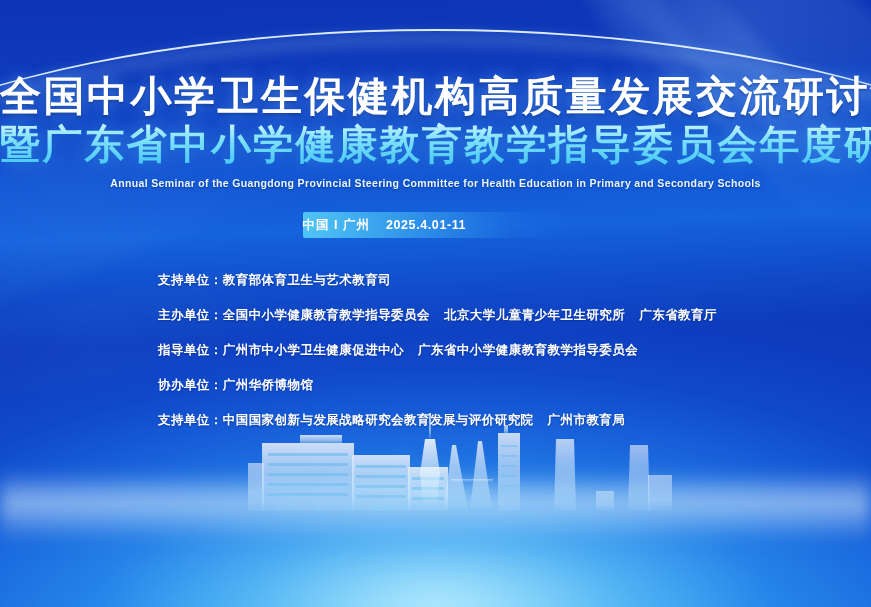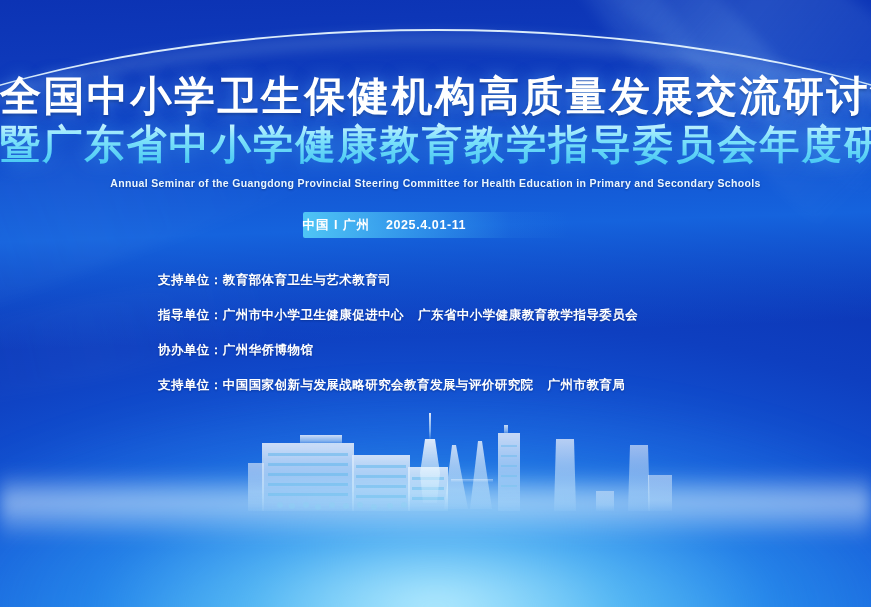--- a/index.html
+++ b/index.html
@@ -224,20 +224,28 @@
 
     <div class="orgs">
 
       <div class="org-row">
         <span class="org-label">支持单位：</span>
         <span class="org-values">
           <span>教育部体育卫生与艺术教育司</span>
         </span>
       </div>
 
+      <div class="org-row">
+        <span class="org-label">主办单位：</span>
+        <span class="org-values">
+          <span>全国中小学健康教育教学指导委员会</span>
+          <span>北京大学儿童青少年卫生研究所</span>
+          <span>广东省教育厅</span>
+        </span>
+      </div>
 
       <div class="org-row">
         <span class="org-label">指导单位：</span>
         <span class="org-values">
           <span>广州市中小学卫生健康促进中心</span>
           <span>广东省中小学健康教育教学指导委员会</span>
         </span>
       </div>
 
       <div class="org-row">

